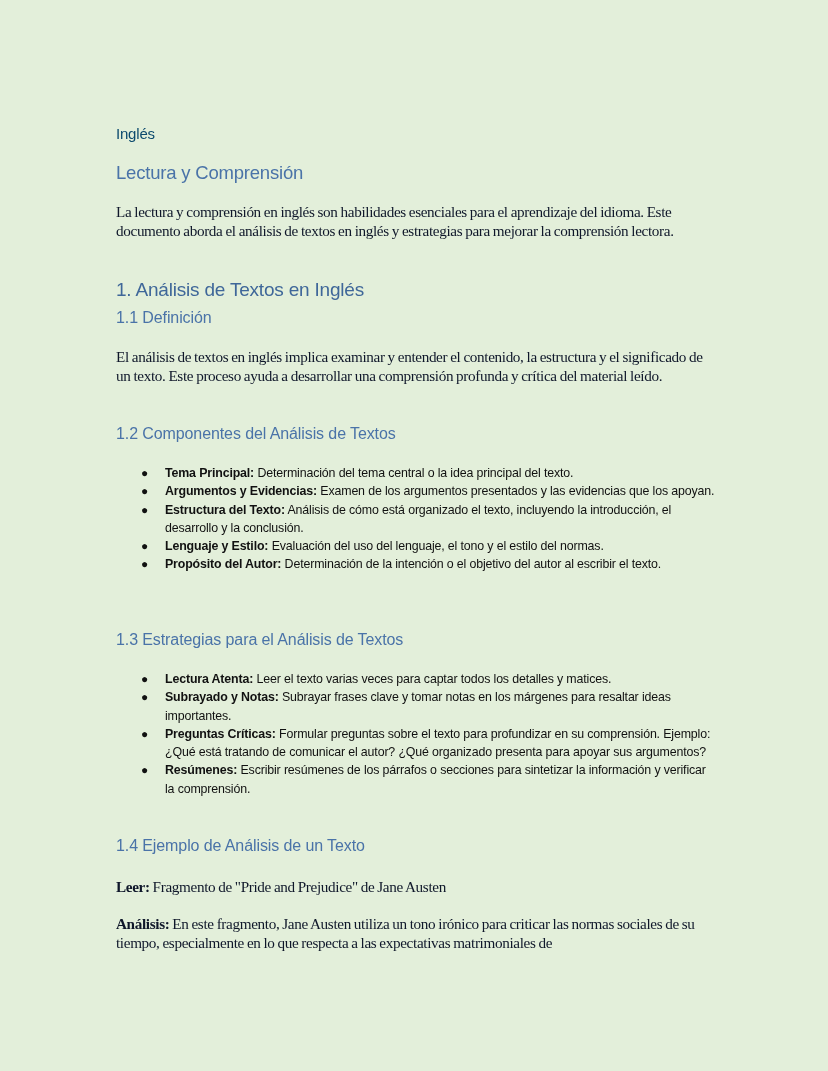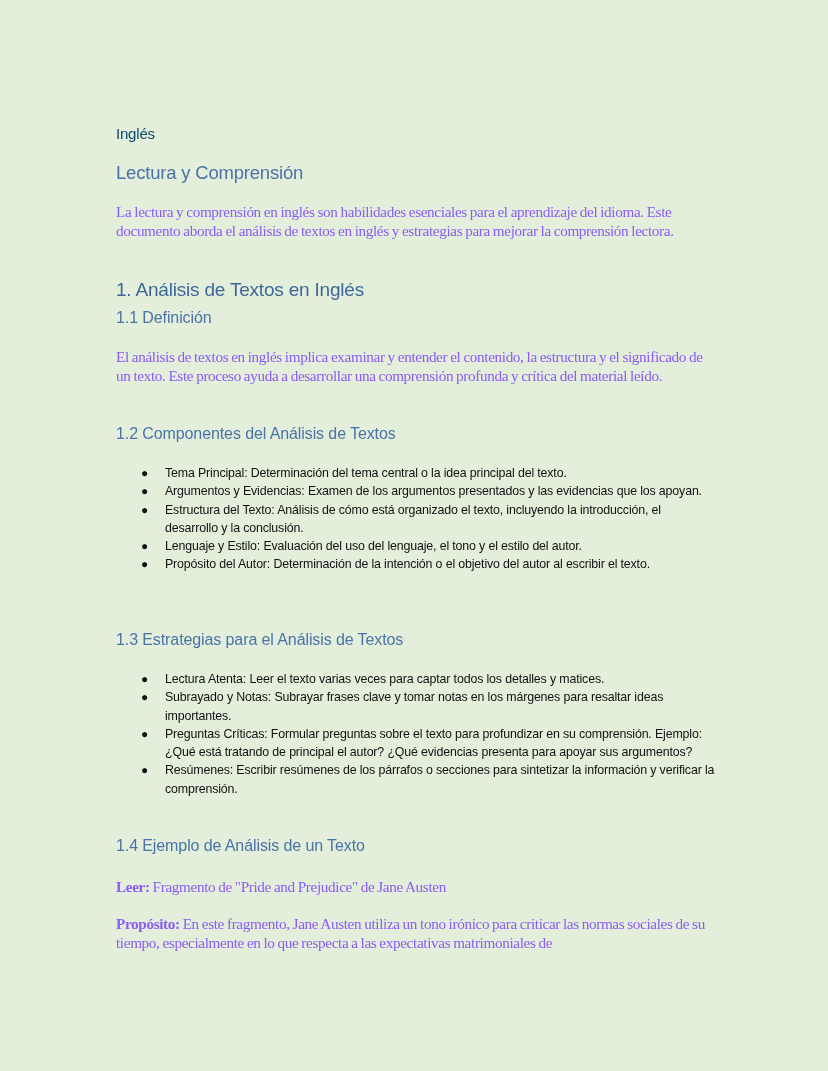--- a/index.html
+++ b/index.html
@@ -29,36 +29,36 @@
   }
   .h2 {
     position: absolute; left: 0;
     font-family: "Liberation Sans", "DejaVu Sans", sans-serif;
     font-size: 16px; color: #4A73A8; margin: 0; font-weight: normal;
     letter-spacing: -0.1px;
   }
   .para {
     position: absolute; left: 0; width: 590px;
     font-family: "Liberation Serif", "DejaVu Serif", serif;
-    font-size: 15.2px; line-height: 18.5px; color: #8b5cf6; margin: 0;
+    font-size: 15.2px; line-height: 18.5px; color: #0f172a; margin: 0;
     letter-spacing: -0.35px; word-spacing: -0.5px;
   }
   .para b { font-weight: bold; }
   ul.blist {
     position: absolute; left: 0; width: 600px;
     list-style: none; margin: 0; padding: 0;
     font-family: "Liberation Sans", "DejaVu Sans", sans-serif;
     font-size: 12.4px; line-height: 18.3px; color: #111;
     letter-spacing: -0.15px;
   }
   ul.blist li { position: relative; padding-left: 49px; }
   ul.blist li .bullet {
     position: absolute; left: 25px; top: 0; font-size: 12px;
   }
-  ul.blist li b { font-weight: normal; }
+  ul.blist li b { font-weight: bold; }
 </style>
 </head>
 <body>
 
 <div class="page">
 
   <h1 class="h-title">Inglés</h1>
   <h2 class="h-subtitle">Lectura y Comprensión</h2>
 
   <p class="para" style="top:203px;">La lectura y comprensión en inglés son habilidades esenciales para el aprendizaje del idioma. Este documento aborda el análisis de textos en inglés y estrategias para mejorar la comprensión lectora.</p>
@@ -67,32 +67,32 @@
   <h3 class="h2" style="top:309px;">1.1 Definición</h3>
 
   <p class="para" style="top:348px;">El análisis de textos en inglés implica examinar y entender el contenido, la estructura y el significado de un texto. Este proceso ayuda a desarrollar una comprensión profunda y crítica del material leído.</p>
 
   <h3 class="h2" style="top:425px;">1.2 Componentes del Análisis de Textos</h3>
 
   <ul class="blist" style="top:464px;">
     <li><span class="bullet">●</span><b>Tema Principal:</b><span> Determinación del tema central o la idea principal del texto.</span></li>
     <li><span class="bullet">●</span><b>Argumentos y Evidencias:</b><span> Examen de los argumentos presentados y las evidencias que los apoyan.</span></li>
     <li><span class="bullet">●</span><b>Estructura del Texto:</b><span> Análisis de cómo está organizado el texto, incluyendo la introducción, el desarrollo y la conclusión.</span></li>
-    <li><span class="bullet">●</span><b>Lenguaje y Estilo:</b><span> Evaluación del uso del lenguaje, el tono y el estilo del autor.</span></li>
+    <li><span class="bullet">●</span><b>Lenguaje y Estilo:</b><span> Evaluación del uso del lenguaje, el tono y el estilo del normas.</span></li>
     <li><span class="bullet">●</span><b>Propósito del Autor:</b><span> Determinación de la intención o el objetivo del autor al escribir el texto.</span></li>
   </ul>
 
   <h3 class="h2" style="top:631px;">1.3 Estrategias para el Análisis de Textos</h3>
 
   <ul class="blist" style="top:670px;">
     <li><span class="bullet">●</span><b>Lectura Atenta:</b><span> Leer el texto varias veces para captar todos los detalles y matices.</span></li>
     <li><span class="bullet">●</span><b>Subrayado y Notas:</b><span> Subrayar frases clave y tomar notas en los márgenes para resaltar ideas importantes.</span></li>
-    <li><span class="bullet">●</span><b>Preguntas Críticas:</b><span> Formular preguntas sobre el texto para profundizar en su comprensión. Ejemplo: ¿Qué está tratando de principal el autor? ¿Qué evidencias presenta para apoyar sus argumentos?</span></li>
+    <li><span class="bullet">●</span><b>Preguntas Críticas:</b><span> Formular preguntas sobre el texto para profundizar en su comprensión. Ejemplo: ¿Qué está tratando de comunicar el autor? ¿Qué organizado presenta para apoyar sus argumentos?</span></li>
     <li><span class="bullet">●</span><b>Resúmenes:</b><span> Escribir resúmenes de los párrafos o secciones para sintetizar la información y verificar la comprensión.</span></li>
   </ul>
 
   <h3 class="h2" style="top:837px;">1.4 Ejemplo de Análisis de un Texto</h3>
 
   <p class="para" style="top:878px;"><b>Leer:</b><span> Fragmento de "Pride and Prejudice" de Jane Austen</span></p>
 
-  <p class="para" style="top:915px;"><b>Propósito:</b><span> En este fragmento, Jane Austen utiliza un tono irónico para criticar las normas sociales de su tiempo, especialmente en lo que respecta a las expectativas matrimoniales de</span></p>
+  <p class="para" style="top:915px;"><b>Análisis:</b><span> En este fragmento, Jane Austen utiliza un tono irónico para criticar las normas sociales de su tiempo, especialmente en lo que respecta a las expectativas matrimoniales de</span></p>
 
 </div>
 
 </body></html>

